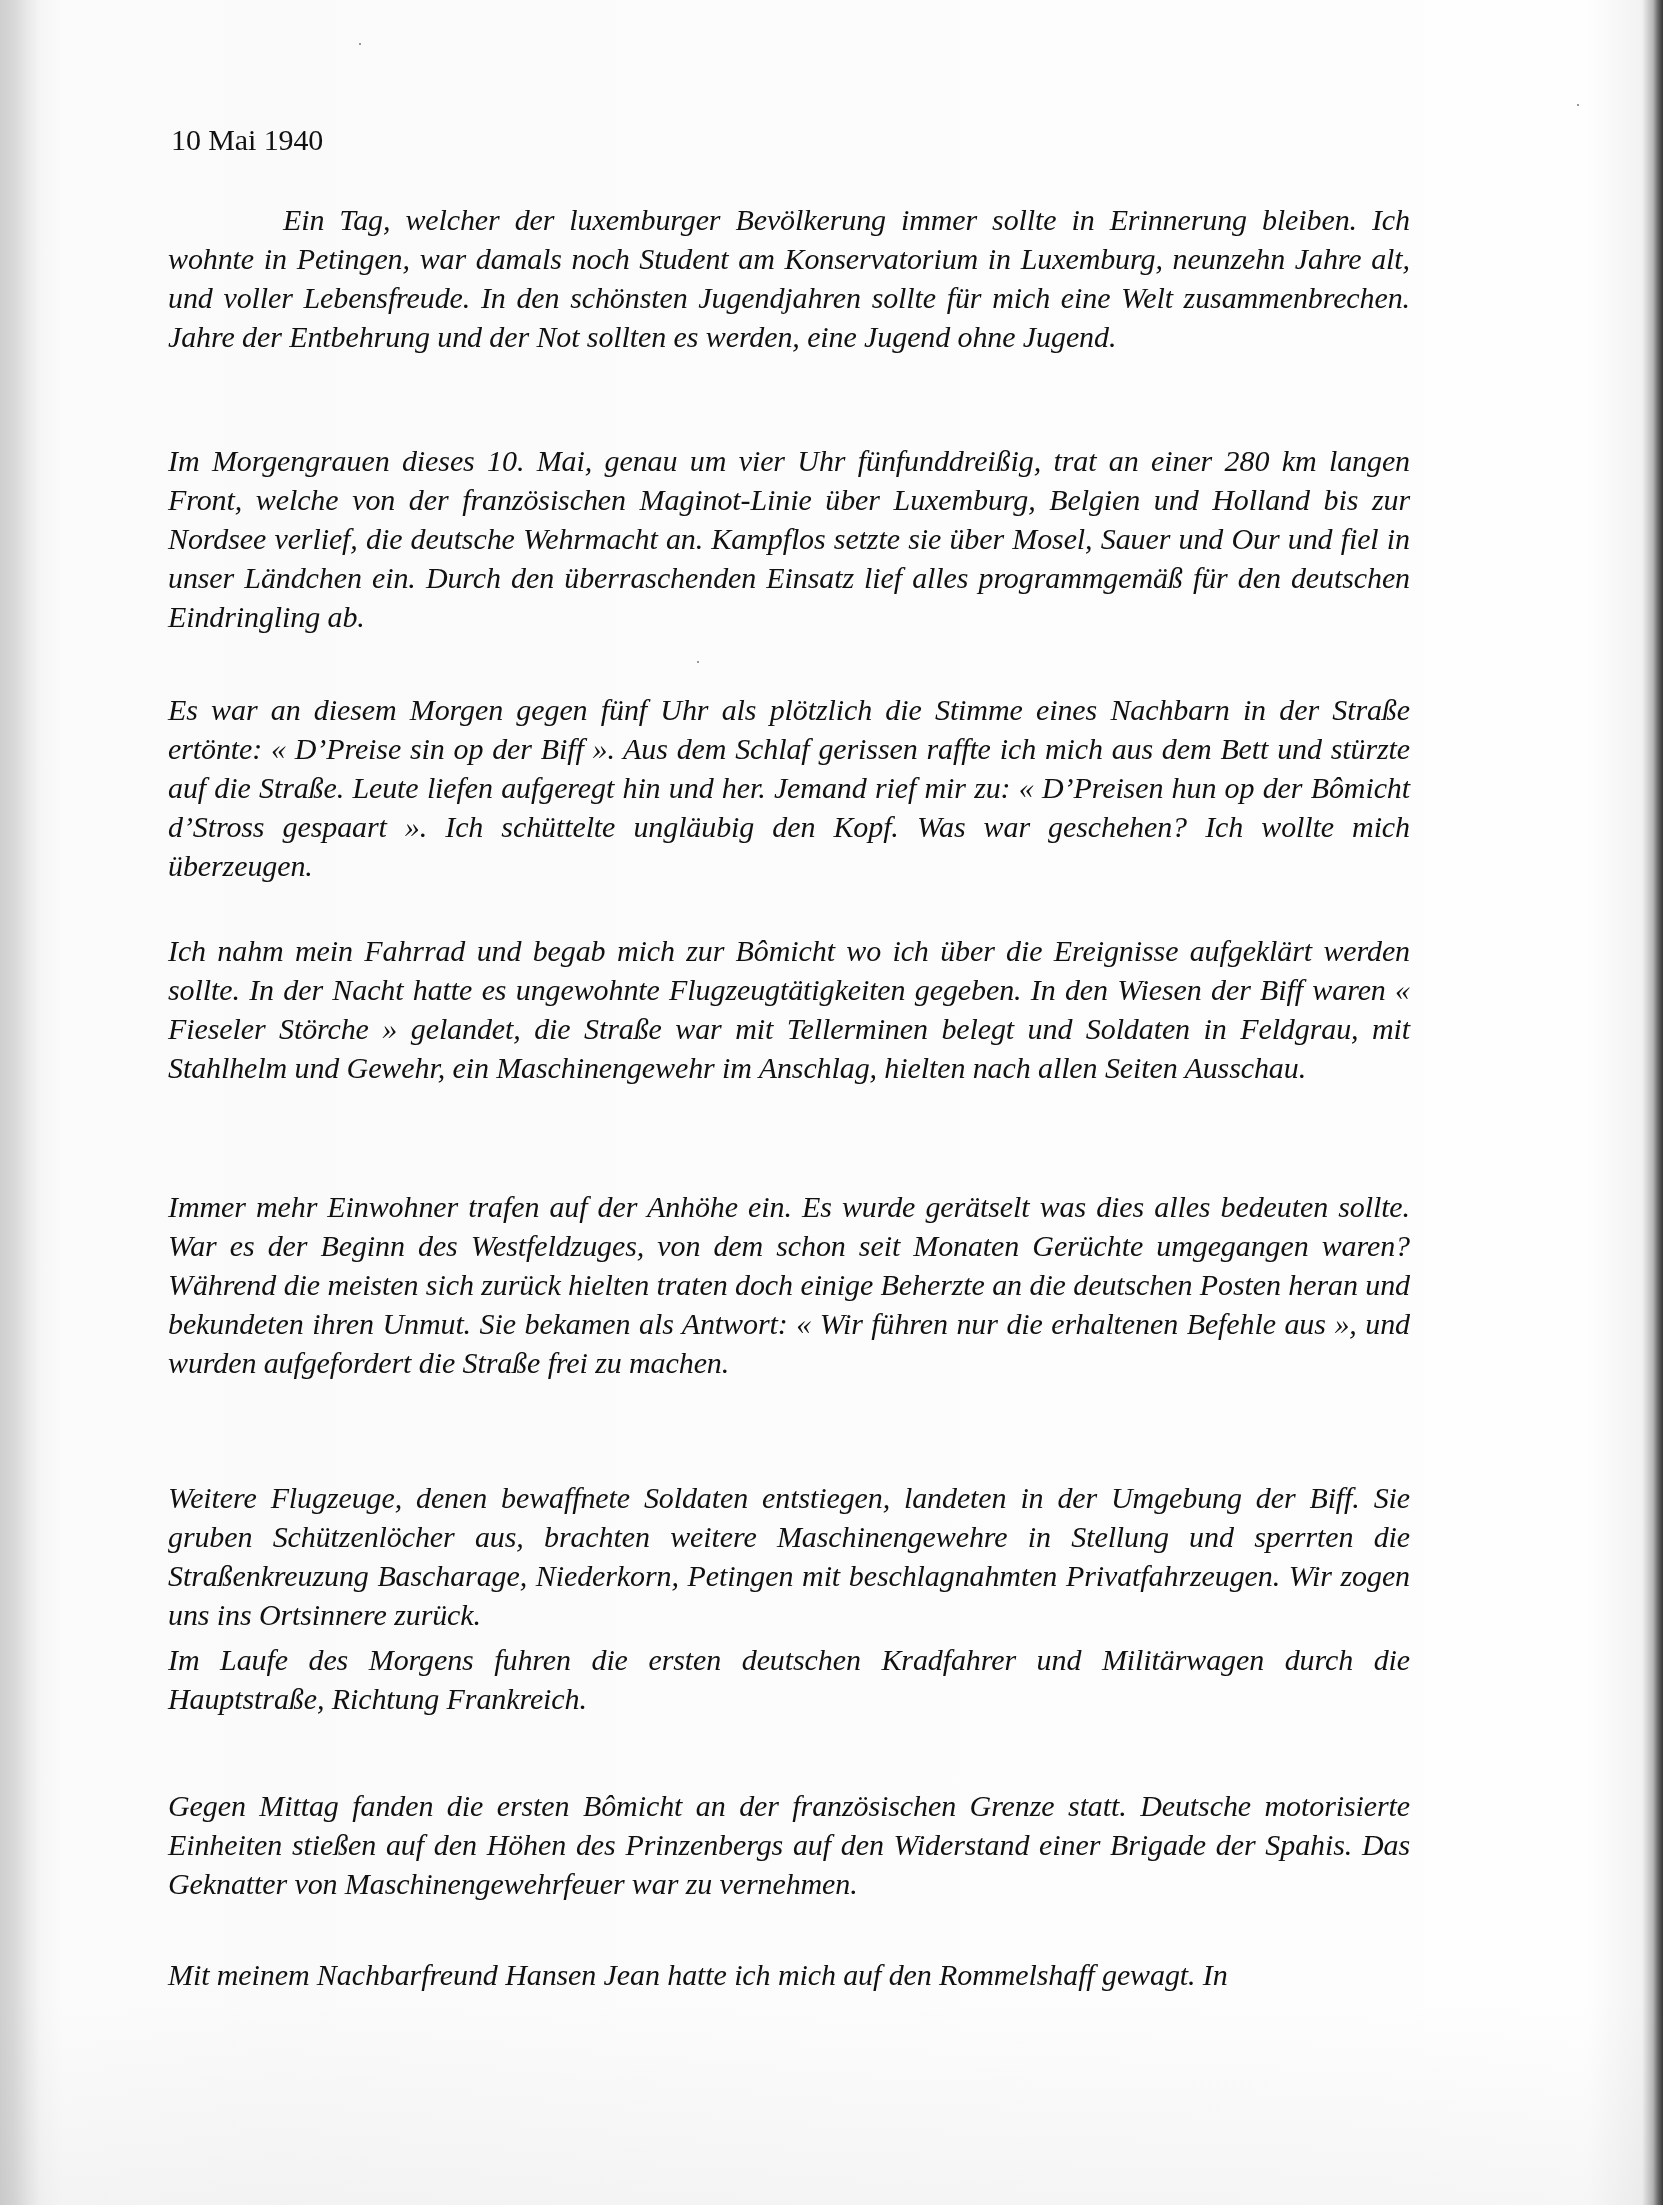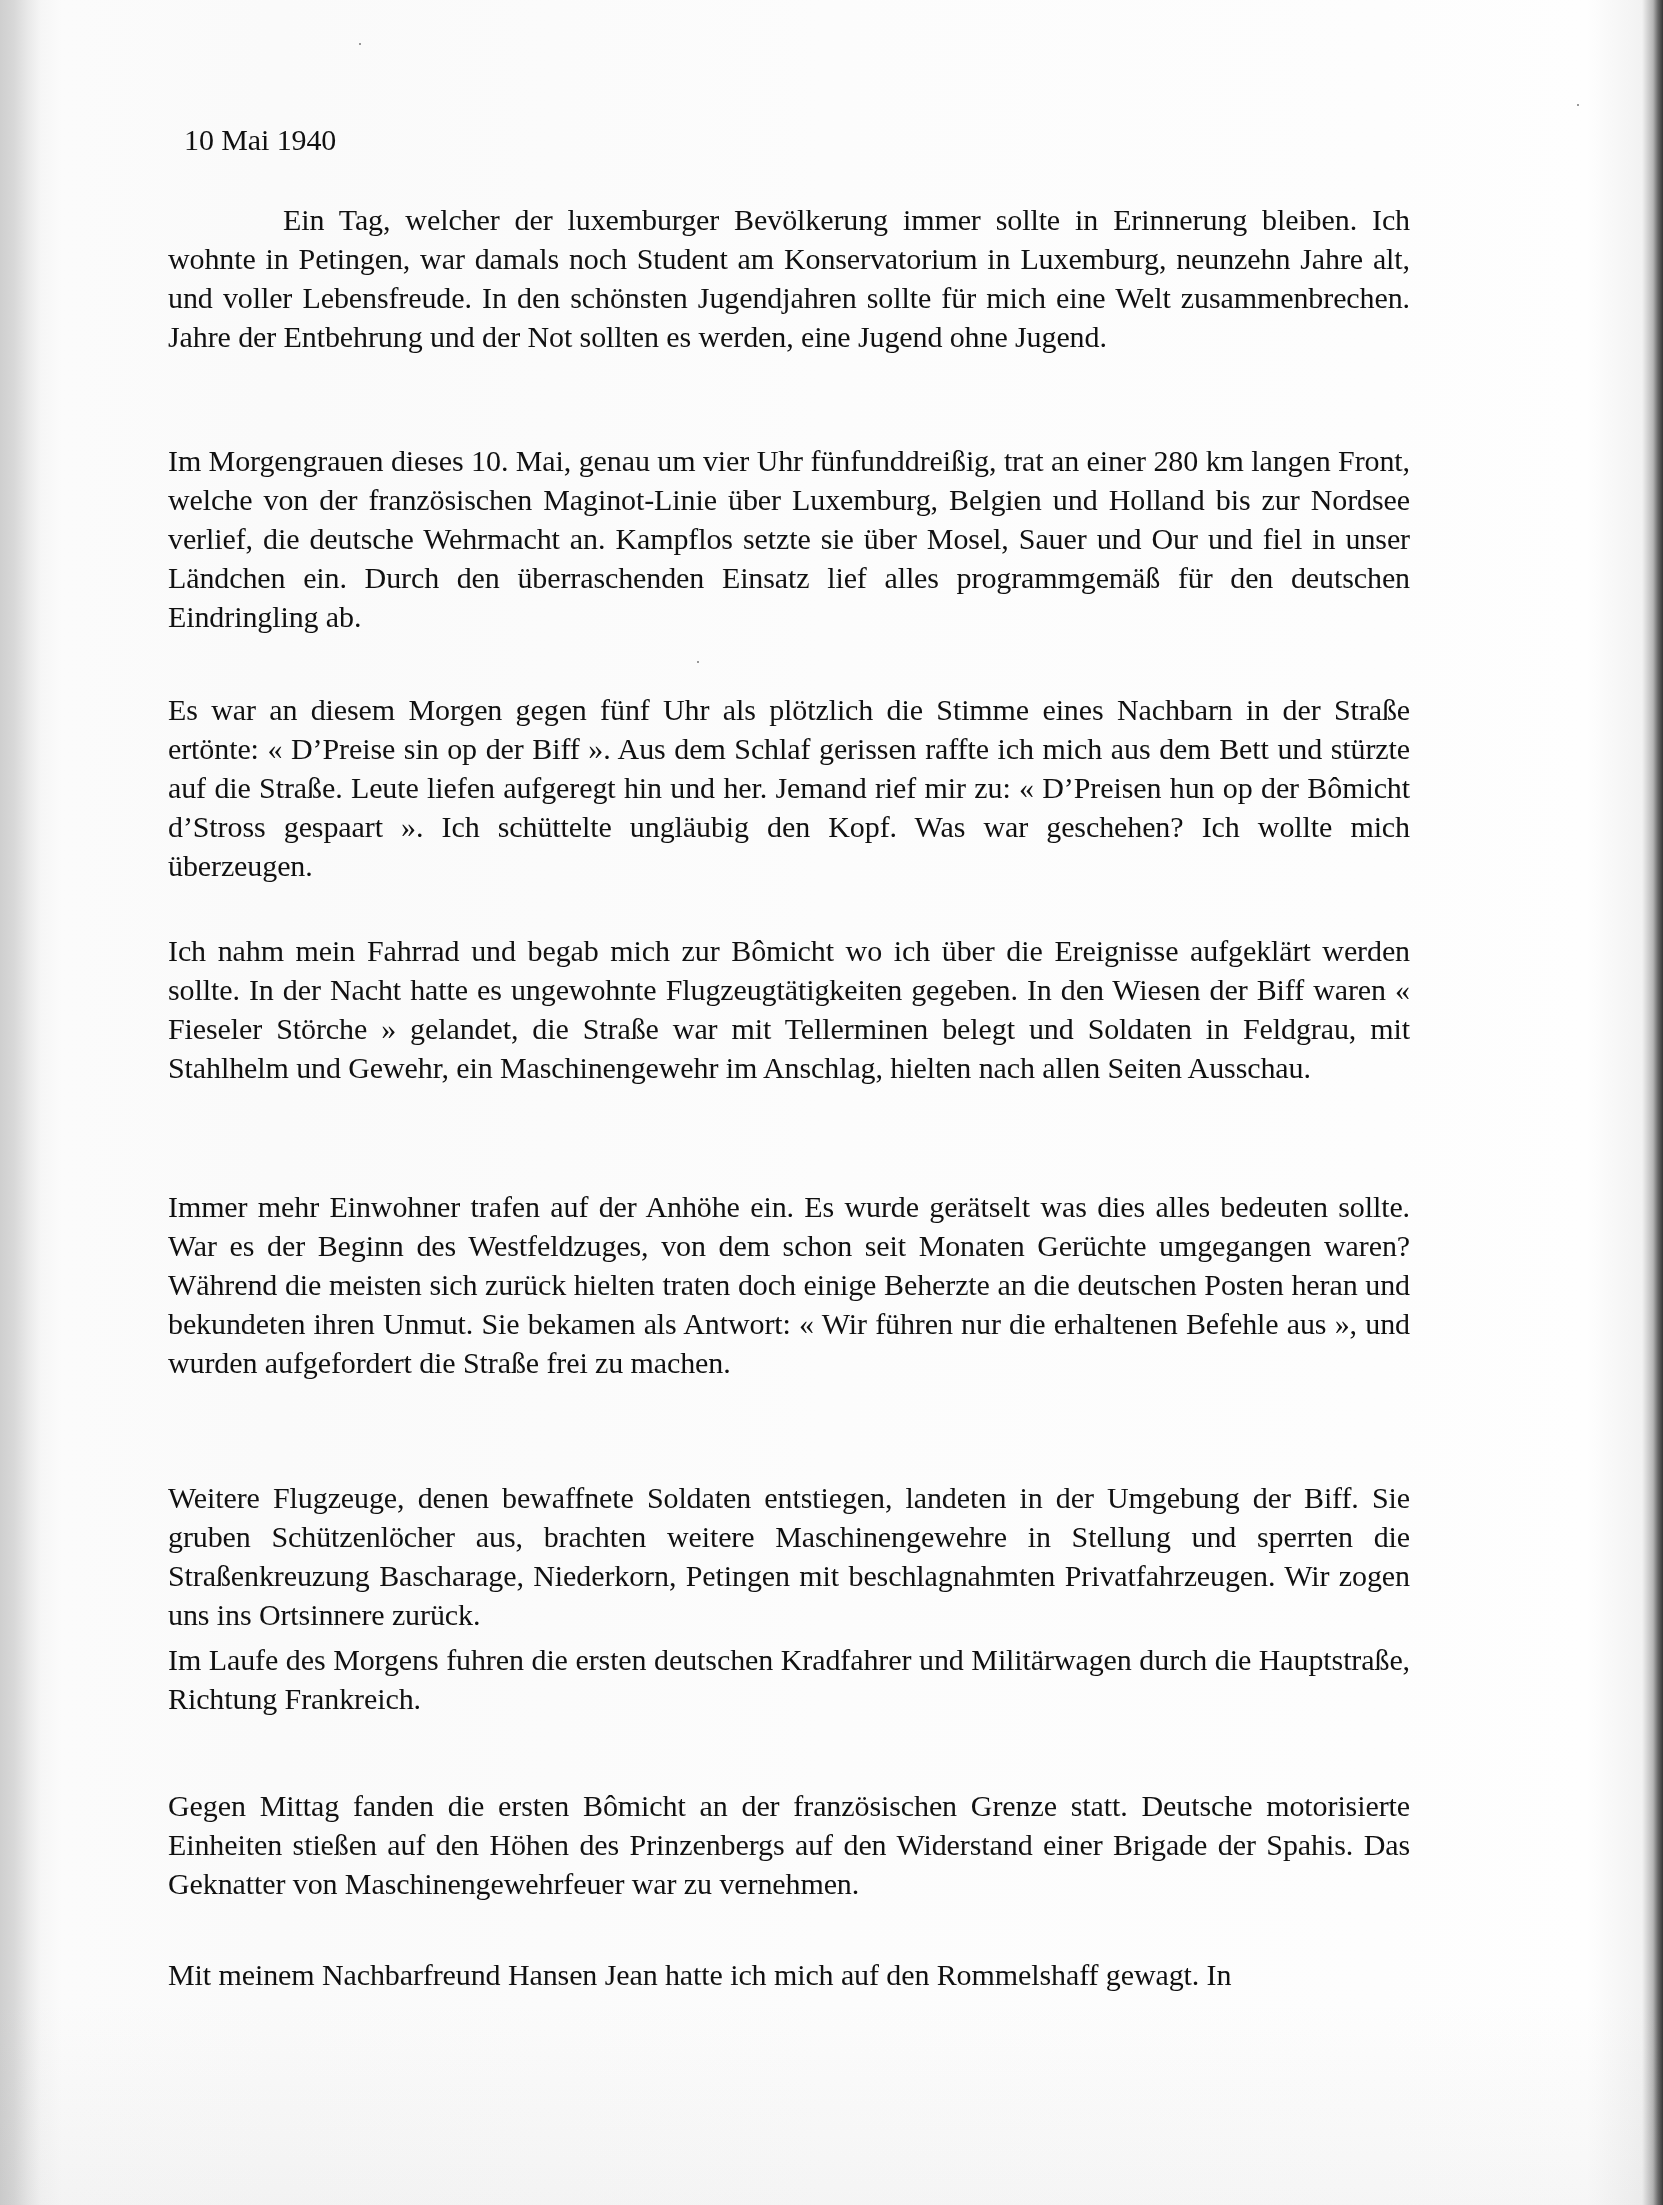--- a/index.html
+++ b/index.html
@@ -35,30 +35,31 @@
       width: 1242px;
       font-family: "Liberation Serif", "DejaVu Serif", serif;
       font-size: 30px;
       line-height: 39px;
       color: #111;
       letter-spacing: -0.1px;
     }
     .date {
       position: absolute;
       top: 120px;
-      left: 16px;
+      left: 3px;
       white-space: nowrap;
     }
     .para {
       position: absolute;
       left: 0;
       width: 1242px;
       text-align: justify;
       text-align-last: left;
       margin: 0;
+      font-style: italic;
     }
     .para.indent {
       text-indent: 115px;
     }
     .speck {
       position: absolute;
       width: 2.1px;
       height: 2.1px;
       background: #777;
       border-radius: 50%;

